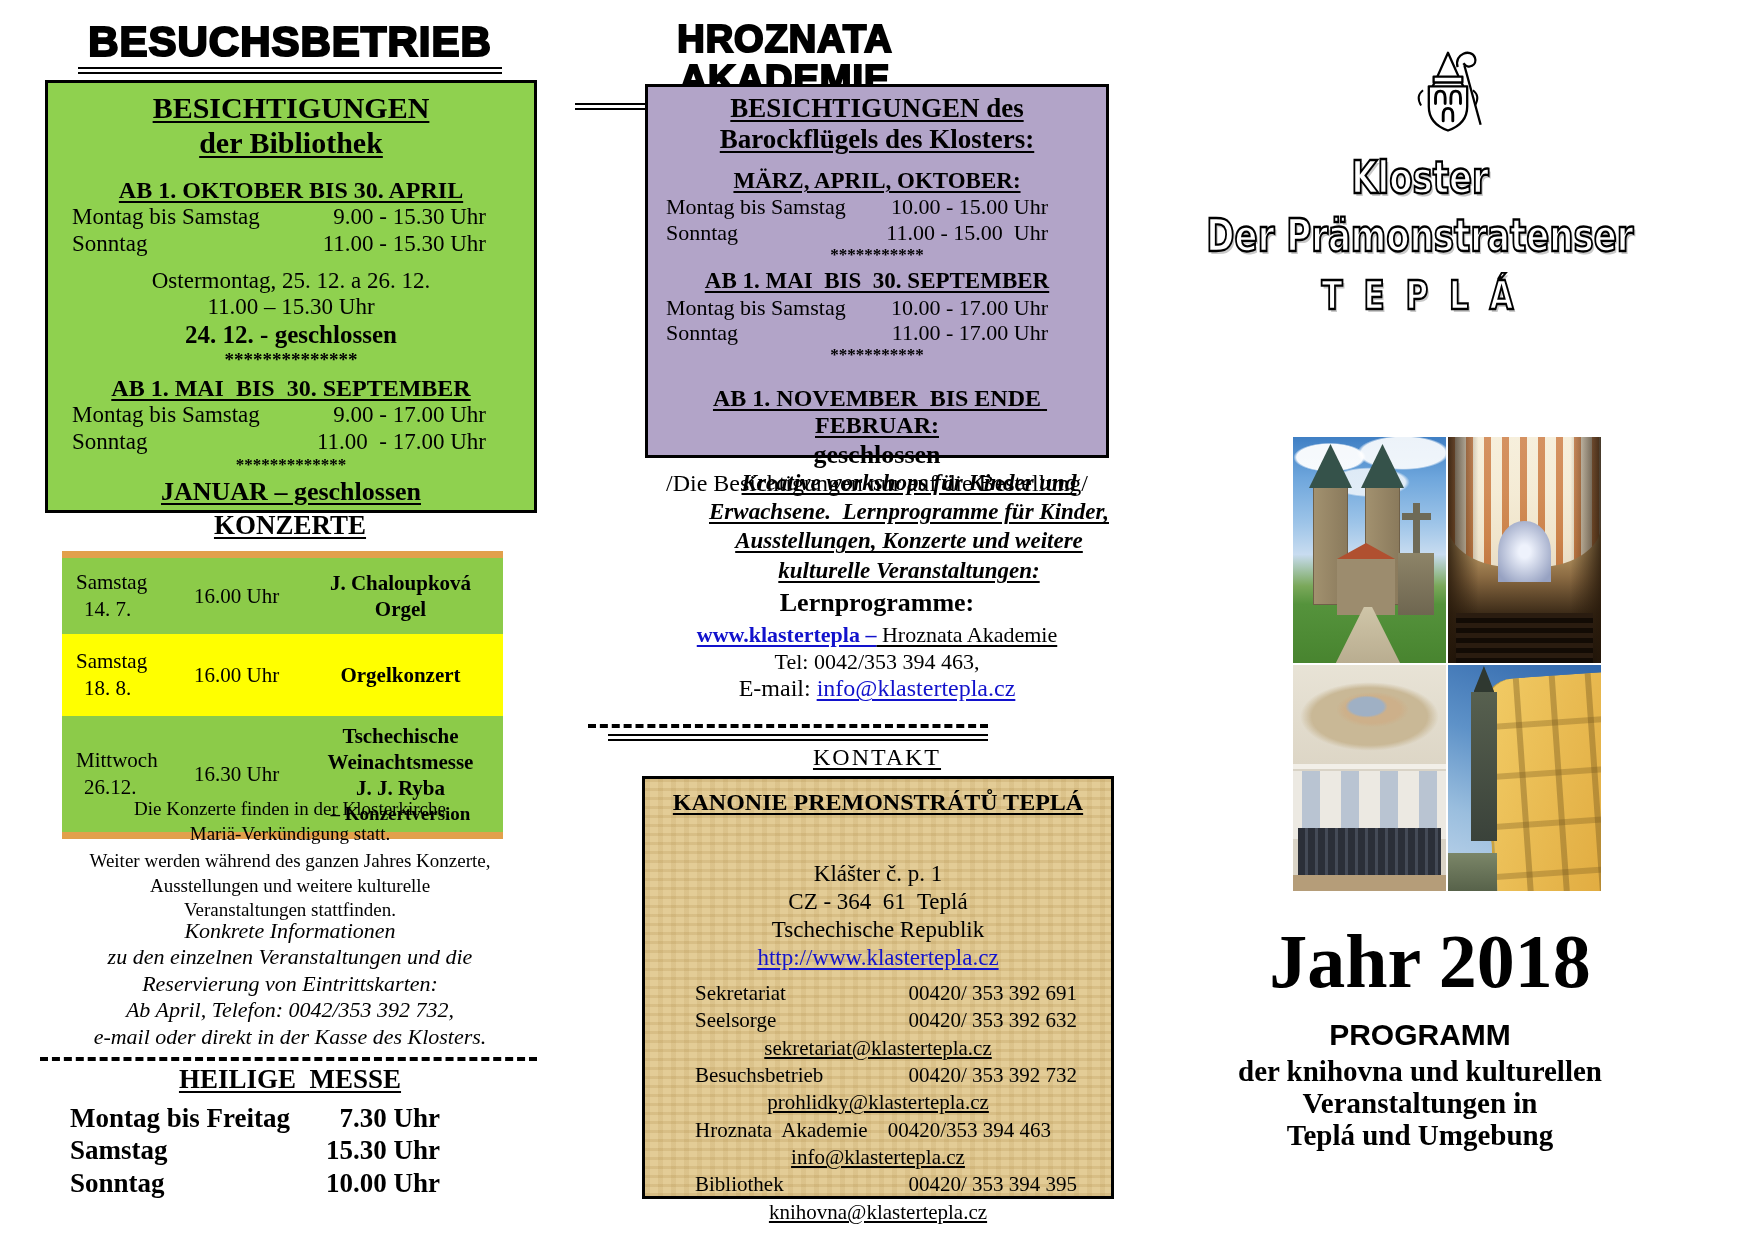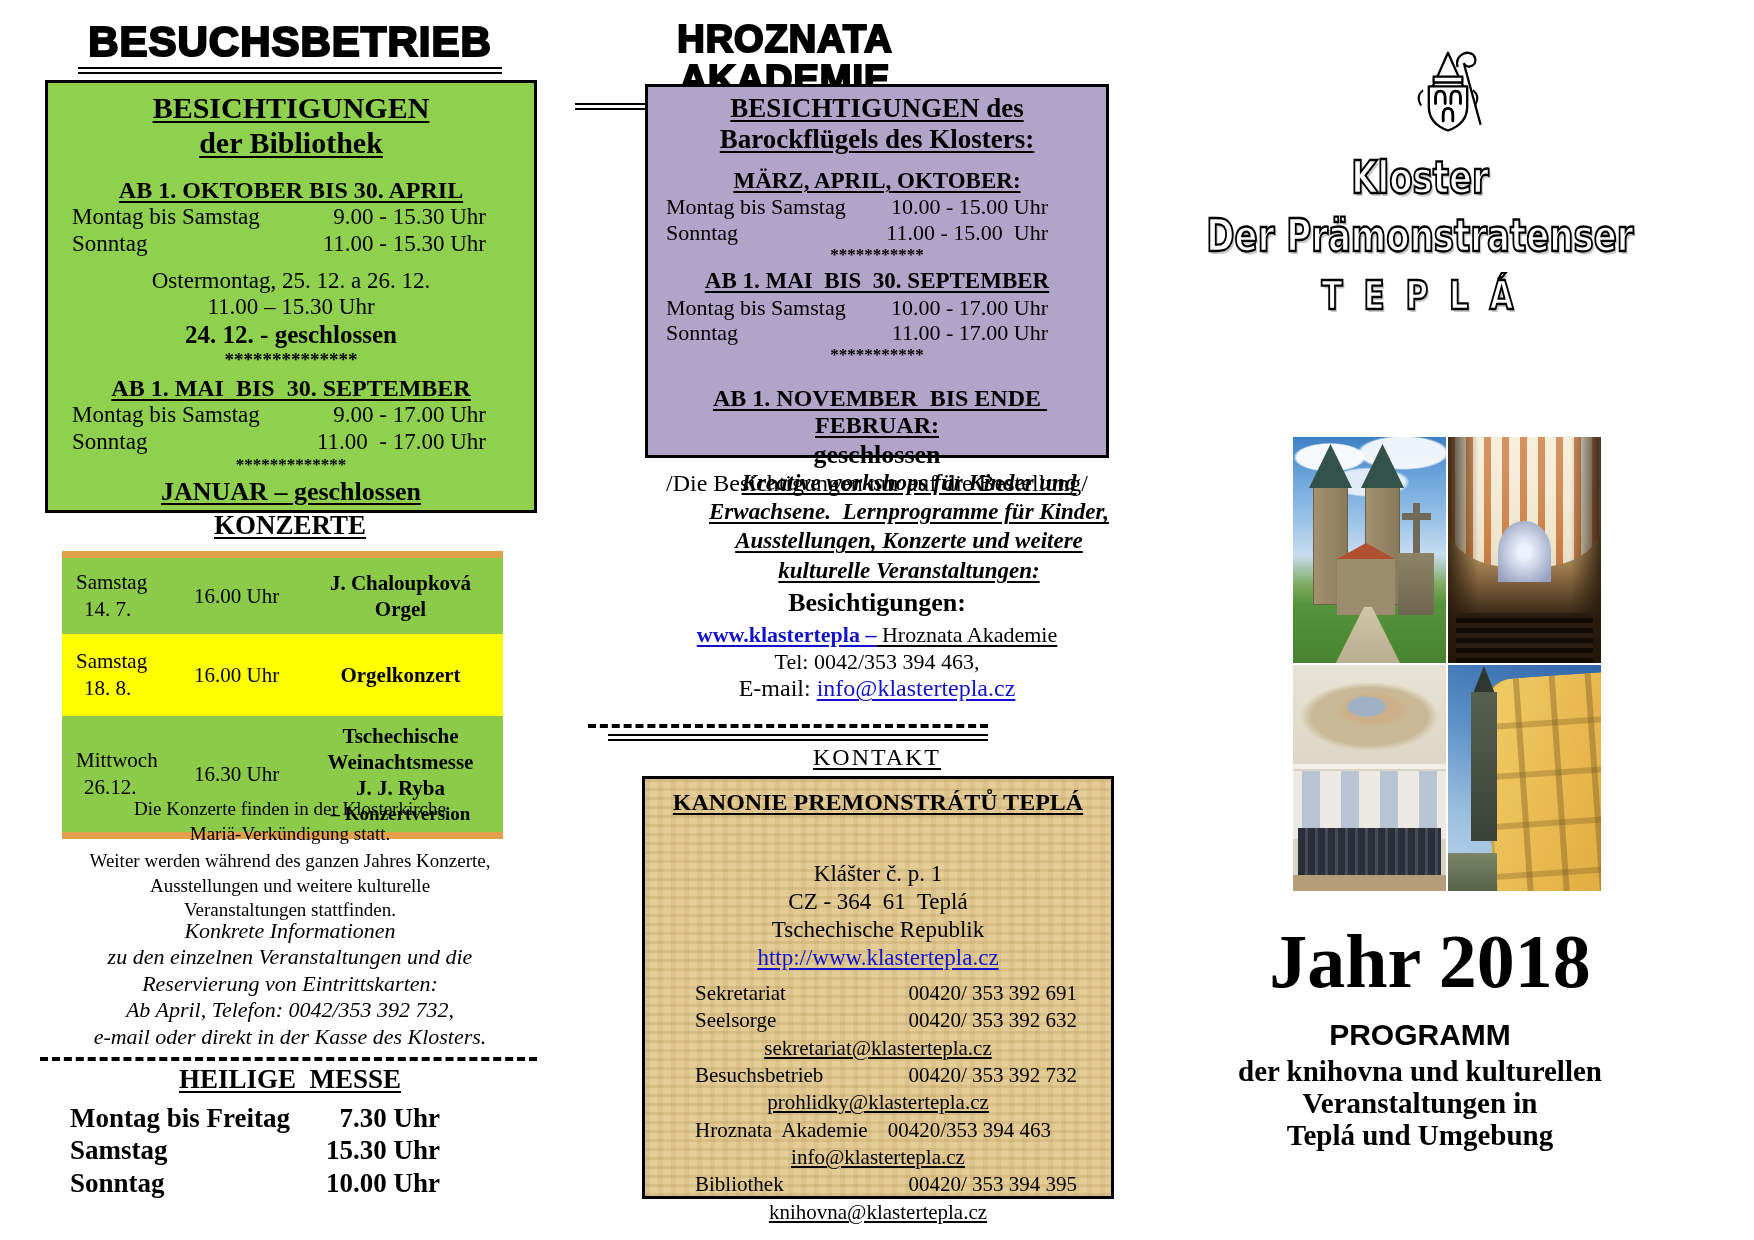--- a/index.html
+++ b/index.html
@@ -271,21 +271,21 @@
   <div class="center" style="font-size:24px;" data-bind="middle.box.s3_note">/Die Besichtigungen nur auf die Bestellung/</div>
 </div>
 
 <div class="abs center workshops" style="left:672px;top:468px;width:474px;font-style:italic;">
   <div data-bind="middle.workshops.0">Kreative workshops für Kinder und</div>
   <div data-bind="middle.workshops.1">Erwachsene.  Lernprogramme für Kinder,</div>
   <div data-bind="middle.workshops.2">Ausstellungen, Konzerte und weitere</div>
   <div data-bind="middle.workshops.3">kulturelle Veranstaltungen:</div>
 </div>
 
-<div class="abs center b" style="left:640px;top:588px;width:474px;font-size:26px;" data-bind="middle.info_heading">Besichtigungen:</div>
+<div class="abs center b" style="left:640px;top:588px;width:474px;font-size:26px;" data-bind="middle.info_heading">Lernprogramme:</div>
 <div class="abs center" style="left:640px;top:622px;width:474px;font-size:22px;">
   <span class="b u linkblue" data-bind="middle.info_link">www.klastertepla –</span><span class="u" data-bind="middle.info_link_rest"> Hroznata Akademie</span>
 </div>
 <div class="abs center" style="left:640px;top:649px;width:474px;font-size:22px;" data-bind="middle.info_tel">Tel: 0042/353 394 463,</div>
 <div class="abs center" style="left:640px;top:675px;width:474px;font-size:24px;">
   <span data-bind="middle.info_email_label">E-mail: </span><span class="u linkblue" data-bind="middle.info_email">info@klastertepla.cz</span>
 </div>
 
 <div class="abs dashline" style="left:588px;top:724px;width:400px;"></div>
 <div class="abs twinline" style="left:608px;top:734px;width:380px;"></div>

